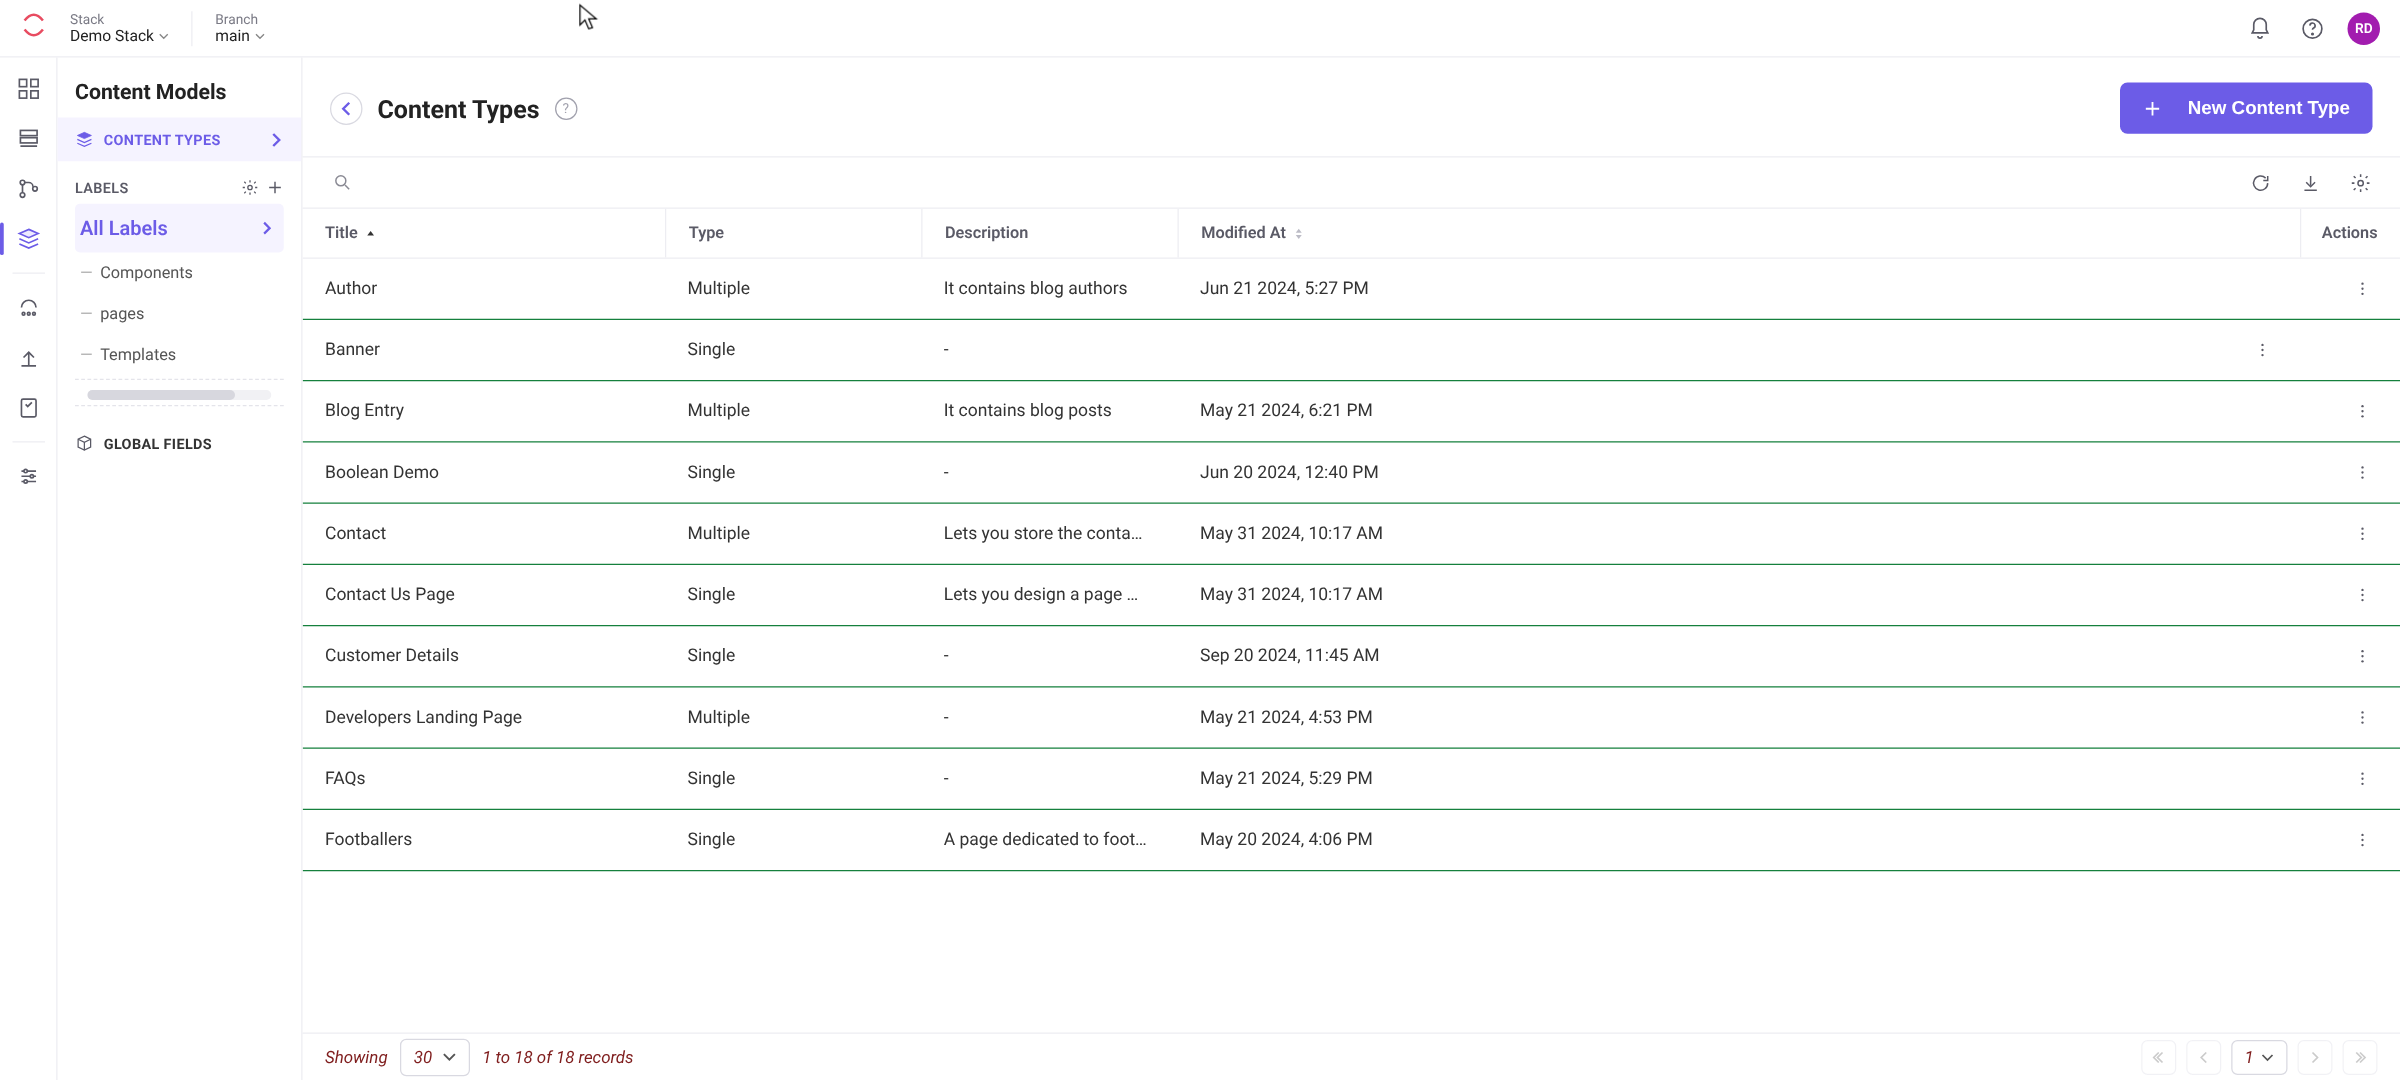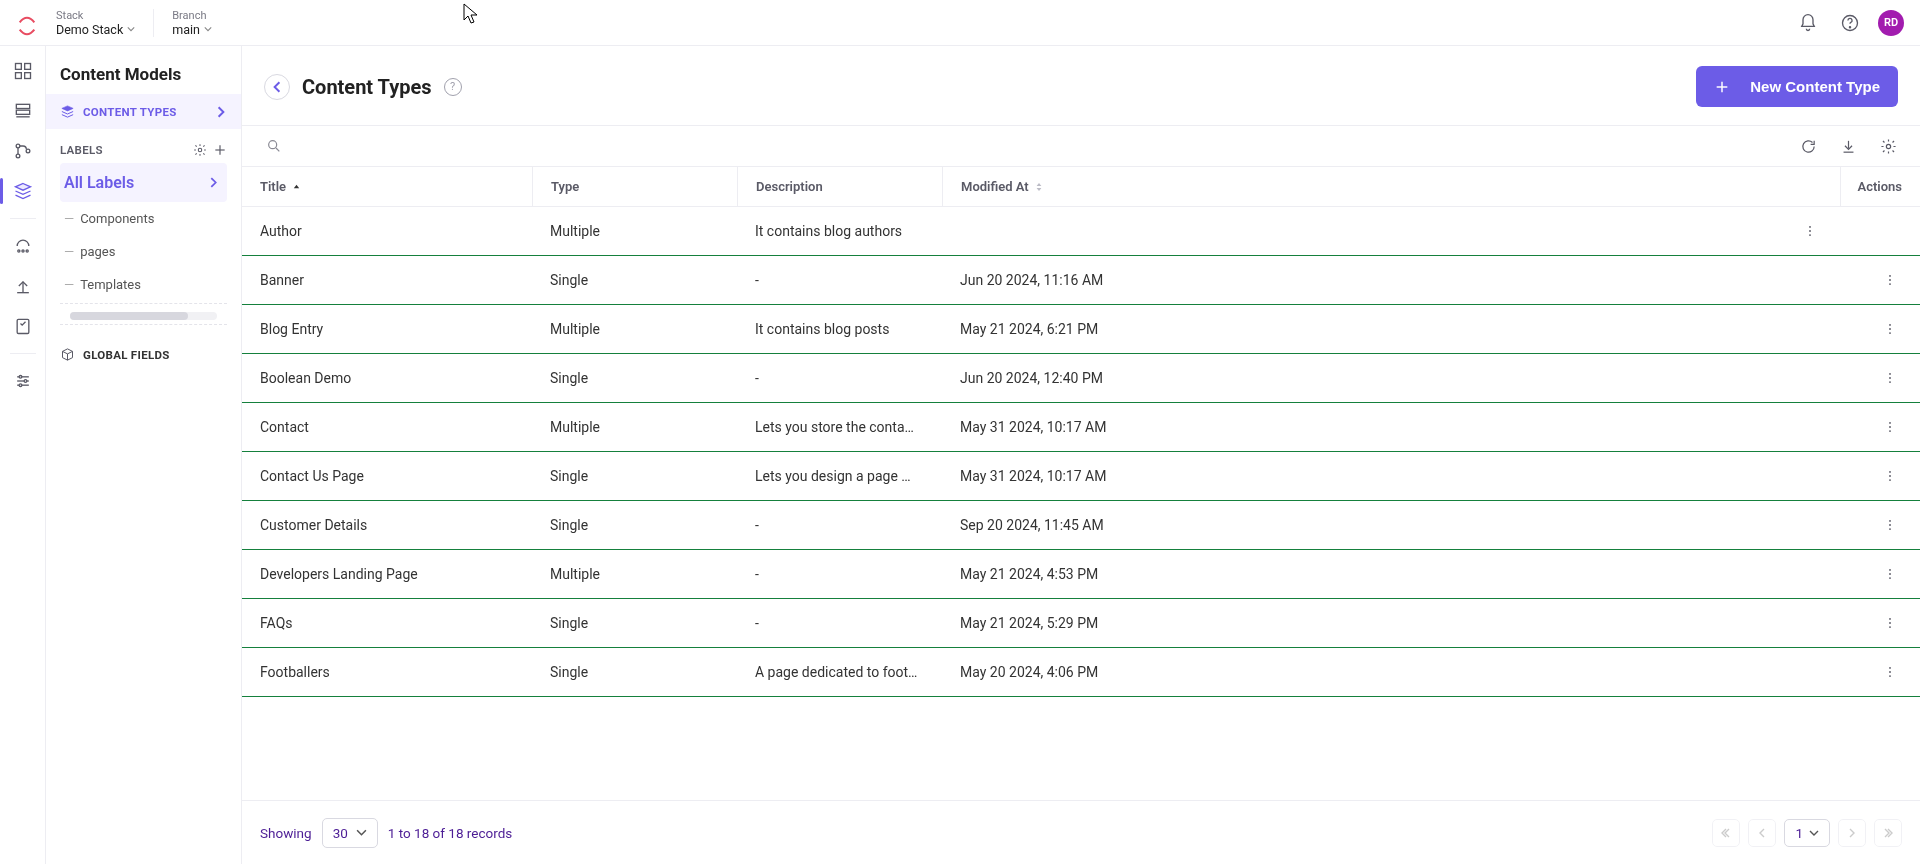--- a/index.html
+++ b/index.html
@@ -1,19 +1,19 @@
 <!DOCTYPE html>
 <html><head>
 <meta charset="utf-8">
 <style>
   * { box-sizing: border-box; margin: 0; padding: 0; }
   html, body { width: 1920px; height: 864px; font-family: -apple-system, BlinkMacSystemFont, "Segoe UI", Roboto, Helvetica, Arial, sans-serif; background: #fff; color: #222; overflow: hidden; }
   
   .topbar { height: 46px; display: flex; align-items: center; justify-content: space-between; padding: 0 16px; border-bottom: 1px solid #ededf2; }
-  .topbar-left { display: flex; align-items: flex-end; gap: 18px; }
+  .topbar-left { display: flex; align-items: flex-start; gap: 18px; }
   .logo { width: 22px; height: 22px; }
   .selector { display: flex; flex-direction: column; }
   .selector .lbl { font-size: 11px; color: #7a7a85; }
   .selector .val { font-size: 12.5px; color: #222; display: flex; align-items: center; gap: 4px; cursor: pointer; }
   .caret { width: 8px; height: 8px; }
   .topbar-sep { width: 1px; height: 28px; background: #ededf2; }
   .topbar-right { display: flex; align-items: center; gap: 14px; }
   .icon-btn { width: 28px; height: 28px; display:flex; align-items:center; justify-content:center; border-radius: 4px; cursor:pointer; }
   .avatar { width: 26px; height: 26px; border-radius: 50%; background: #a21caf; color:#fff; font-size:11px; font-weight:600; display:flex; align-items:center; justify-content:center;text-align:center; }
   
@@ -63,21 +63,21 @@
   .th.sep { border-left:1px solid #ededf2; height:100%;}
   .th.actions { justify-content:flex-end; border-left:1px solid #ededf2; height:100%; }
   .tbody { flex:1; overflow-y:auto; }
   .trow { height:49px; border-bottom:1px solid #15803d; font-size:14px; color:#333; }
   .td { padding: 0 18px; white-space:nowrap; overflow:hidden; text-overflow:ellipsis; }
   .td.actions { display:flex; justify-content:flex-end; }
   .kebab { width:24px; height:24px; display:flex; justify-content:center; align-items:center; cursor:pointer; }
   .sort-ind { display:flex; flex-direction:column; gap:0; }
   .sort-ind svg { display:block; }
   
-  .footer { height:64px; border-top:1px solid #ededf2; display:flex; align-items:center; justify-content:space-between; padding:0 18px; font-size:13.5px; color:#4c1d95; }
+  .footer { height:38px; border-top:1px solid #ededf2; display:flex; align-items:center; justify-content:space-between; padding:0 18px; font-size:13.5px; color:#7f1d1d;font-style:italic; }
   .footer-left { display:flex; align-items:center; gap:10px; }
   .page-size { border:1px solid #d9d9e1; border-radius:5px; padding:6px 10px; display:flex; align-items:center; gap:8px; cursor:pointer; }
   .footer-right { display:flex; align-items:center; gap:8px; }
   .pg-btn { width:28px;height:28px; border:1px solid #e5e5ec; border-radius:5px; display:flex;align-items:center;justify-content:center; cursor:pointer; color:#999;}
   .pg-btn.disabled{ opacity:.5; cursor:default;}
   .pg-cur { border:1px solid #d9d9e1; border-radius:5px; padding:5px 10px; display:flex; align-items:center; gap:6px; }
 
   
   .fake-cursor { position:fixed; left:461px; top:2px; pointer-events:none; }
 </style>
@@ -348,36 +348,36 @@
         <div class="th"></div>
         <div class="th actions">
             <span>Actions</span>
           </div>
       </div>
       <div class="tbody" id="tbody">
           <div class="trow">
     <div class="td">Author</div>
     <div class="td">Multiple</div>
     <div class="td">It contains blog authors</div>
+    <div class="td">Jun 21 2024, 5:27 PM</div>
     <div class="td"></div>
     <div class="td actions">
       <div class="kebab">
         <svg width="14" height="14" viewBox="0 0 24 24">
                   <circle cx="12" cy="5" r="1.6" fill="#5a5a66"></circle>
                   <circle cx="12" cy="12" r="1.6" fill="#5a5a66"></circle>
                   <circle cx="12" cy="19" r="1.6" fill="#5a5a66"></circle>
                 </svg>
       </div>
     </div>
           </div>
           <div class="trow">
     <div class="td">Banner</div>
     <div class="td">Single</div>
     <div class="td">-</div>
-    <div class="td">Jun 20 2024, 11:16 AM</div>
     <div class="td"></div>
     <div class="td actions">
       <div class="kebab">
         <svg width="14" height="14" viewBox="0 0 24 24">
                   <circle cx="12" cy="5" r="1.6" fill="#5a5a66"></circle>
                   <circle cx="12" cy="12" r="1.6" fill="#5a5a66"></circle>
                   <circle cx="12" cy="19" r="1.6" fill="#5a5a66"></circle>
                 </svg>
       </div>
     </div>

